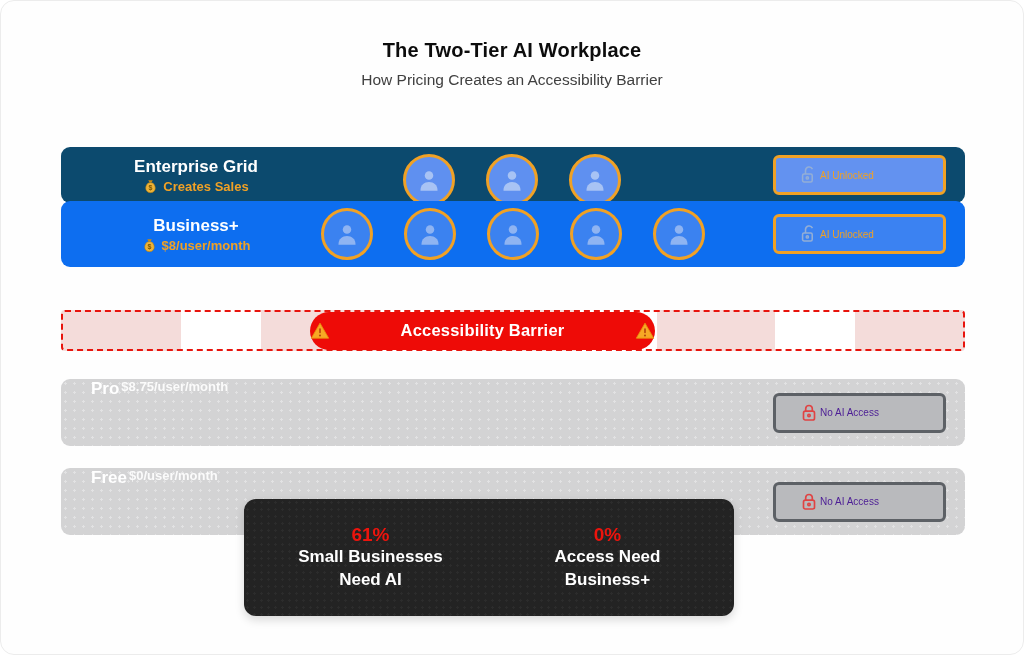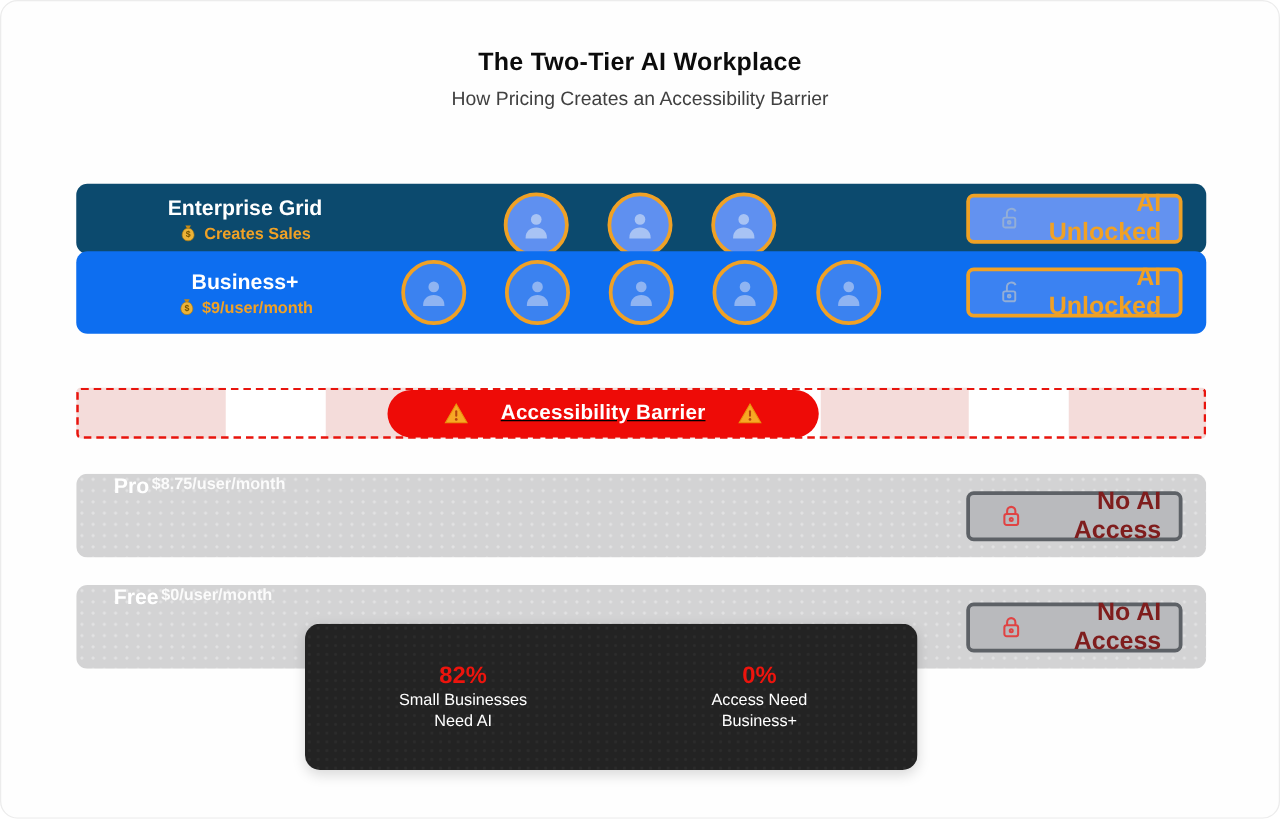--- a/index.html
+++ b/index.html
@@ -39,43 +39,43 @@
   .avatar svg { width:30px; height:30px; }
 
   .ai-badge { position:absolute; left:712px; top:50%; transform:translateY(-50%);
     width:173px; height:40px; border-radius:6px; display:flex; align-items:center;
     padding:0 14px 0 22px; }
   .badge-unlocked { border:3px solid #f0a125; }
   .tier-enterprise .badge-unlocked { background:#6392f0; }
   .tier-business .badge-unlocked { background:#3b82f2; }
   .badge-unlocked .badge-text { color:#f0a125; }
   .badge-locked { border:3px solid #5d6166; background:#b9babd; }
-  .badge-locked .badge-text { color:#7f1d1d; }
-  .badge-text { flex:1; text-align:right; font-size:20px; font-weight:bold; }
+  .badge-locked .badge-text { color:#4c1d95; }
+  .badge-text { flex:1; text-align:left; font-size:10px; font-weight:normal; }
   .badge-icon svg { width:22px; height:22px; display:block; }
   .unlock-icon { color:#93aed6; }
   .lock-icon { color:#e04343; }
 
   .barrier { position:absolute; left:60px; top:309px; width:904px; height:41px;
     border:2px dashed #e8140d; border-radius:4px;
     background:repeating-linear-gradient(90deg,#f4dcda 0 118px,#ffffff 118px 198px); }
   .barrier-pill { position:absolute; left:247px; top:50%; transform:translateY(-50%);
     width:345px; height:38px; background:#ee0b07; border-radius:19px;
-    display:flex; align-items:center; justify-content:center; gap:26px;text-decoration:underline; }
+    display:flex; align-items:center; justify-content:space-between; gap:26px; }
   .barrier-text { color:#fff; font-size:16.5px; font-weight:bold; letter-spacing:.2px; }
   .warning-icon svg { width:20px; height:20px; display:block; }
 
   .stats-panel { position:absolute; left:243px; top:498px; width:490px; height:117px;
     background:#232323; border-radius:12px; display:flex; align-items:center;
     padding:0 8px; box-shadow:0 4px 10px rgba(0,0,0,.15);
     background-image:radial-gradient(rgba(255,255,255,.04) 1px, transparent 1.4px);
     background-size:7px 7px; }
   .stat { flex:1; text-align:center; }
   .stat-value { font-size:19px; font-weight:bold; color:#ed140d; }
-  .stat-line { font-size:13px; font-weight:normal; color:#fff; line-height:1.3; }
+  .stat-line { font-size:17px; font-weight:bold; color:#fff; line-height:1.3; }
   .money-icon svg { width:15px; height:15px; display:block; }
 </style>
 </head>
 <body>
 
 <div class="page">
 
   <div class="title">The Two-Tier AI Workplace</div>
   <div class="subtitle">How Pricing Creates an Accessibility Barrier</div>
 
@@ -135,21 +135,21 @@
       <div class="tier-price">
 
   <span class="money-icon">
     <svg viewBox="0 0 16 16" aria-hidden="true">
       <path d="M5.6 1.4 h4.8 l-1.4 2.4 h-2 z" fill="#c98a12"></path>
       <path d="M8 3.8 C4.6 3.8 2.9 7 2.9 9.9 a5.1 4.7 0 0 0 10.2 0 C13.1 7 11.4 3.8 8 3.8 Z" fill="#edb338" stroke="#b07d10" stroke-width="0.6"></path>
       <text x="8" y="11.6" font-size="7.5" font-weight="bold" fill="#7a5600" text-anchor="middle">$</text>
     </svg>
   </span>
 
-        <span>$9/user/month</span>
+        <span>$8/user/month</span>
       </div>
     </div>
     <div class="avatars avatars-business">
   <span class="avatar">
     <svg viewBox="0 0 24 24" aria-hidden="true">
       <circle cx="12" cy="8.4" r="3.4" fill="currentColor"></circle>
       <path d="M5.2 20c0-3.9 3-6.4 6.8-6.4s6.8 2.5 6.8 6.4v.6H5.2z" fill="currentColor"></path>
     </svg>
   </span>
 
@@ -242,21 +242,21 @@
           <path d="M8.4 10 V7.4 a3.6 3.6 0 0 1 7.2 0 V10"></path>
           <circle cx="12" cy="14.8" r="1.3"></circle>
         </svg>
       </span>
       <span class="badge-text">No AI Access</span>
     </div>
   </div>
 
   <div class="stats-panel">
     <div class="stat">
-      <div class="stat-value">82%</div>
+      <div class="stat-value">61%</div>
       <div class="stat-line">Small Businesses</div>
       <div class="stat-line">Need AI</div>
     </div>
     <div class="stat">
       <div class="stat-value">0%</div>
       <div class="stat-line">Access Need</div>
       <div class="stat-line">Business+</div>
     </div>
   </div>
 

